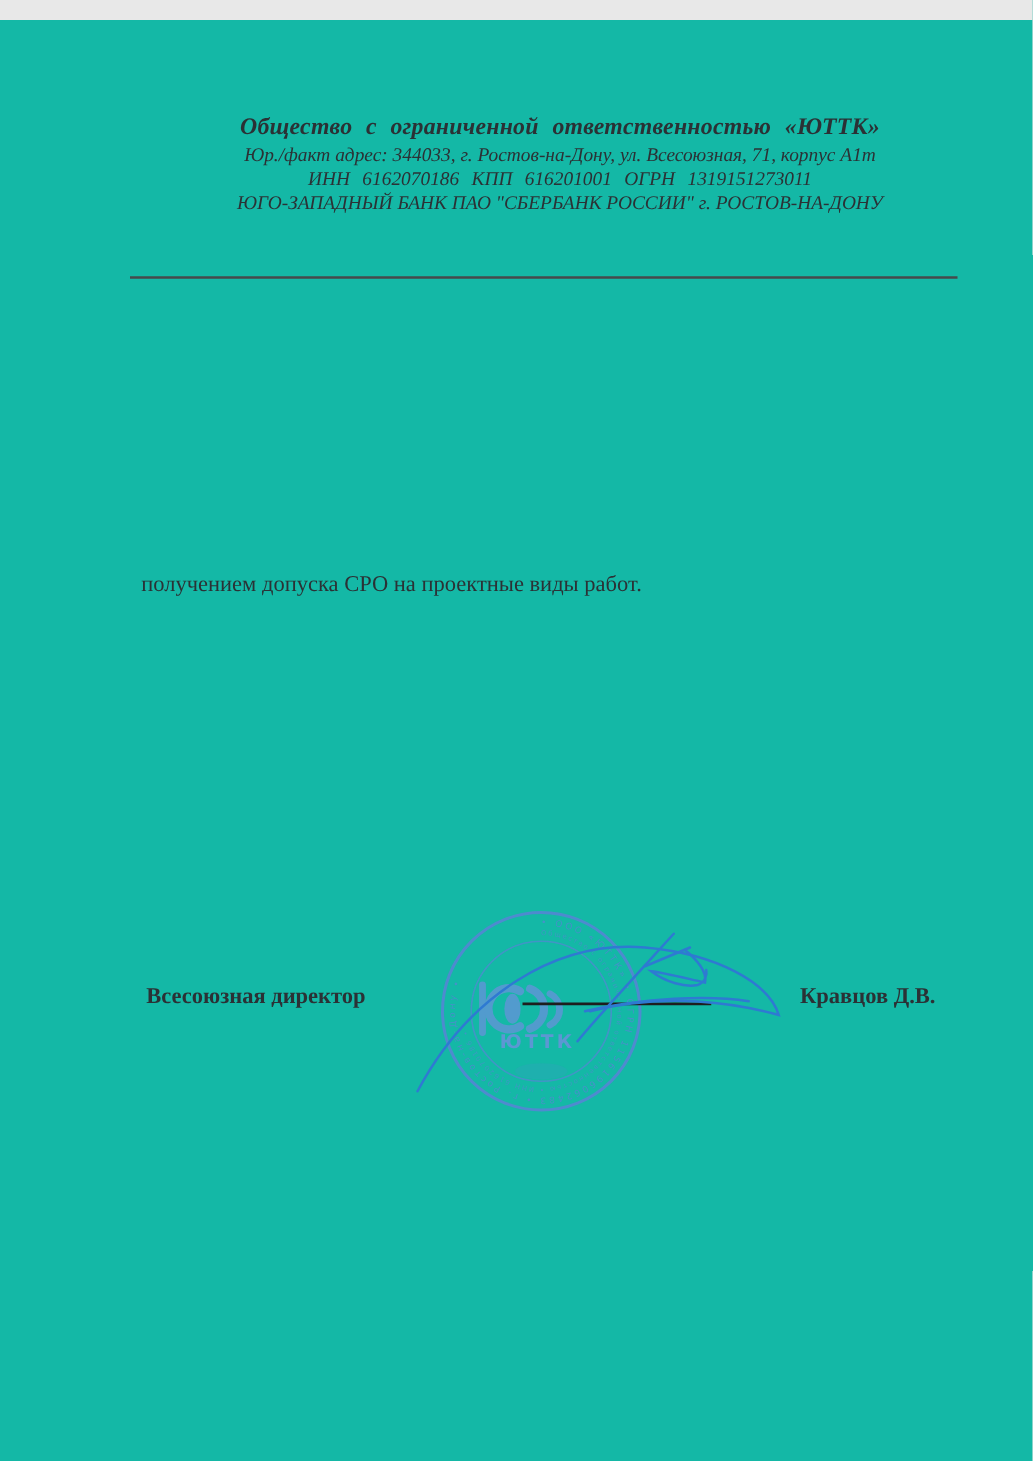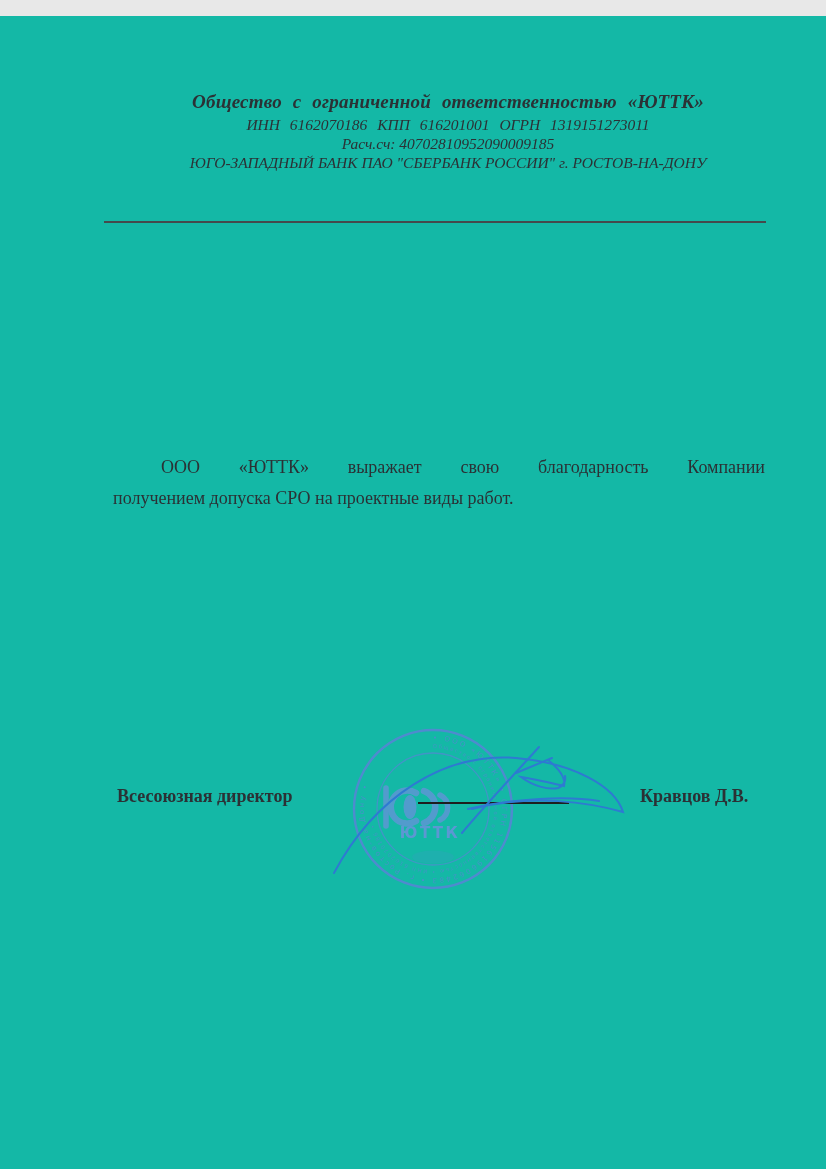--- a/index.html
+++ b/index.html
@@ -98,30 +98,29 @@
     height: 170px;
   }
 </style>
 </head>
 <body>
 
 <div class="page">
 
   <div class="letterhead">
     <div class="lh-title">Общество  с  ограниченной  ответственностью  «ЮТТК»</div>
+    <div class="lh-line">Юр./факт адрес: 344033, г. Ростов-на-Дону, ул. Всесоюзная, 71, корпус  А1т</div>
     <div class="lh-line spread">ИНН   6162070186  КПП   616201001  ОГРН   1319151273011</div>
-    <div class="lh-line">Расч.сч:  40702810952090009185</div>
     <div class="lh-line">ЮГО-ЗАПАДНЫЙ БАНК ПАО "СБЕРБАНК РОССИИ" г. РОСТОВ-НА-ДОНУ</div>
   </div>
 
   <div class="lh-divider"></div>
 
 
   <div class="body-text">
-    <span class="body-line just first">ООО «ЮТТК» выражает свою благодарность Компании</span>
     <span class="body-line">получением допуска СРО на проектные виды работ.</span>
   </div>
 
   <div class="sig-title">Всесоюзная директор</div>
   <div class="sig-name">Кравцов Д.В.</div>
 
   <svg class="stamp-svg" viewBox="0 0 170 170">
     <defs>
       <path id="ring-outer" d="M85,16 a69,69 0 1 1 -0.02,0" fill="none"></path>
       <path id="ring-inner" d="M85,24 a61,61 0 1 1 -0.02,0" fill="none"></path>

